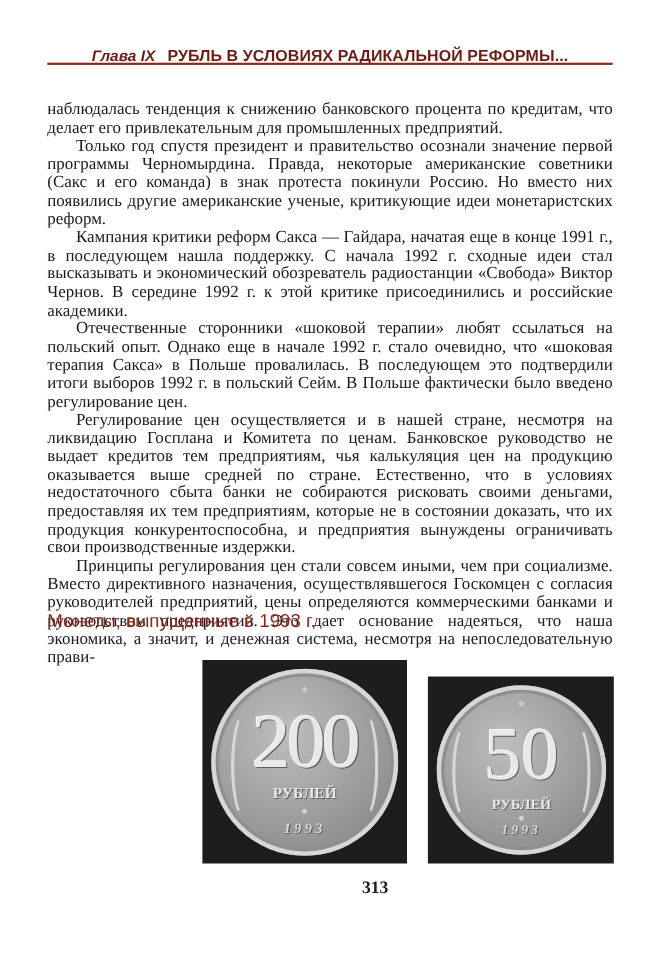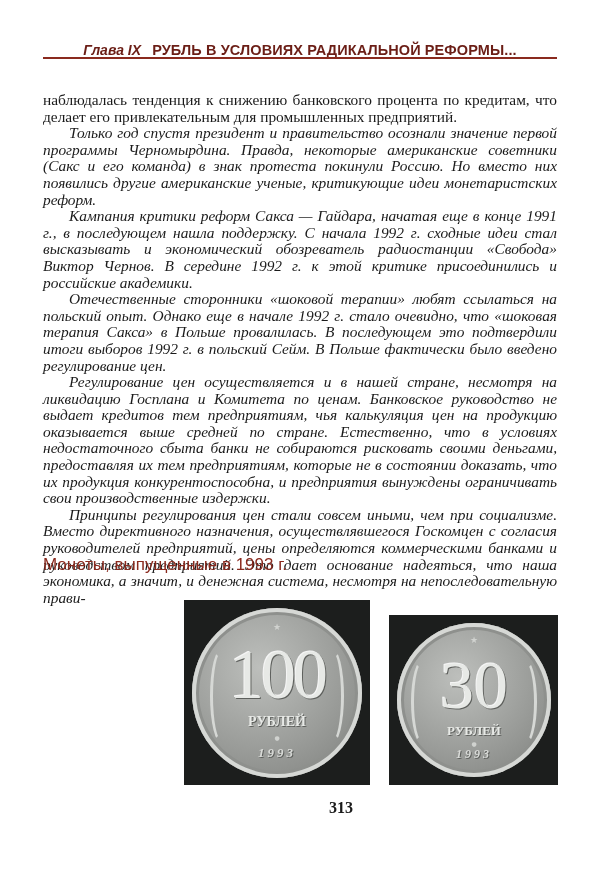--- a/index.html
+++ b/index.html
@@ -22,21 +22,21 @@
   .rule {
     position: absolute; left: 43px; top: 57px; width: 514px; height: 2px;
     background: #8a2a1e;
   }
   .body-text {
     position: absolute; left: 43px; top: 68px; width: 514px;
     font-family: "Liberation Serif", serif; font-size: 15.4px; line-height: 16.6px;
     text-align: justify; color: #1a1a1a; margin-top: 24px;
   }
   .body-text p { margin: 0; text-indent: 0; }
-  .body-text p.indent { text-indent: 26px; font-style: italic; }
+  .body-text p.indent { text-indent: 26px; }
   .caption {
     position: absolute; left: 43px; top: 555px;
     font-family: "Liberation Sans", sans-serif; font-size: 17px; color: #8a2a1e;
   }
   .coin-photo {
     position: absolute; background: #1c1e1d; overflow: hidden;
   }
   .coin-100 { left: 184px; top: 600px; width: 186px; height: 185px; }
   .coin-50 { left: 389px; top: 615px; width: 169px; height: 170px; }
   .coin {
@@ -108,32 +108,32 @@
   <p class="indent">Принципы регулирования цен стали совсем иными, чем при социализме. Вместо директивного назначения, осуществлявшегося Госкомцен с согласия руководителей предприятий, цены определяются коммерческими банками и руководством предприятий. Это дает основание надеяться, что наша экономика, а значит, и денежная система, несмотря на непоследовательную прави-</p>
 </div>
 
 <div class="caption">Монеты, выпущенные в 1993 г.</div>
 
 <div class="coin-photo coin-100">
   <div class="coin">
     <div class="star">★</div>
     <div class="wreath left"></div>
     <div class="wreath right"></div>
-    <div class="denom">100</div>
+    <div class="denom">200</div>
     <div class="unit">РУБЛЕЙ</div>
     <div class="mint">●</div>
     <div class="year">1993</div>
   </div>
 </div>
 
 <div class="coin-photo coin-50">
   <div class="coin">
     <div class="star">★</div>
     <div class="wreath left"></div>
     <div class="wreath right"></div>
-    <div class="denom">30</div>
+    <div class="denom">50</div>
     <div class="unit">РУБЛЕЙ</div>
     <div class="mint">●</div>
     <div class="year">1993</div>
   </div>
 </div>
 
 <div class="page-number">313</div>
 
 </body></html>

